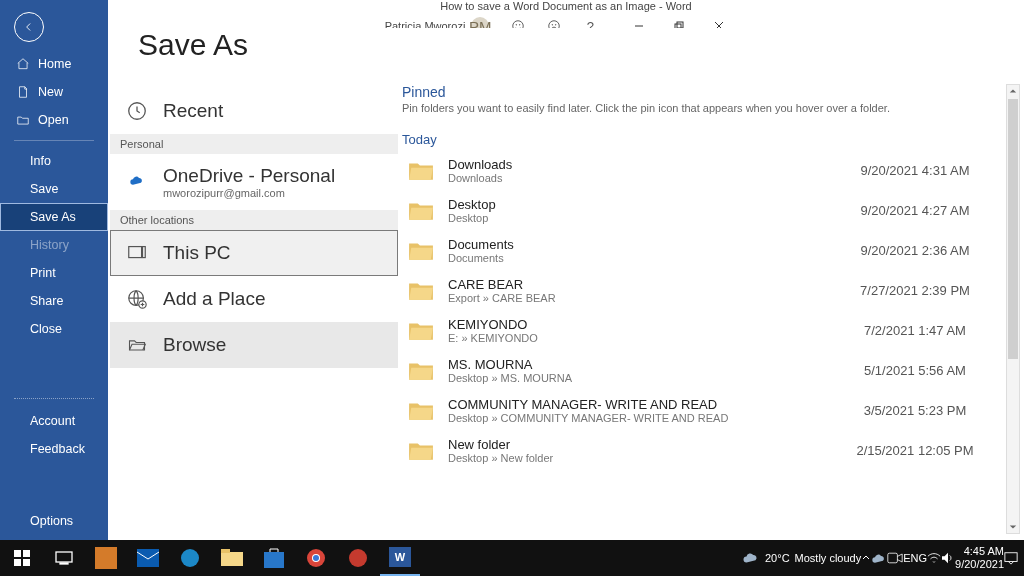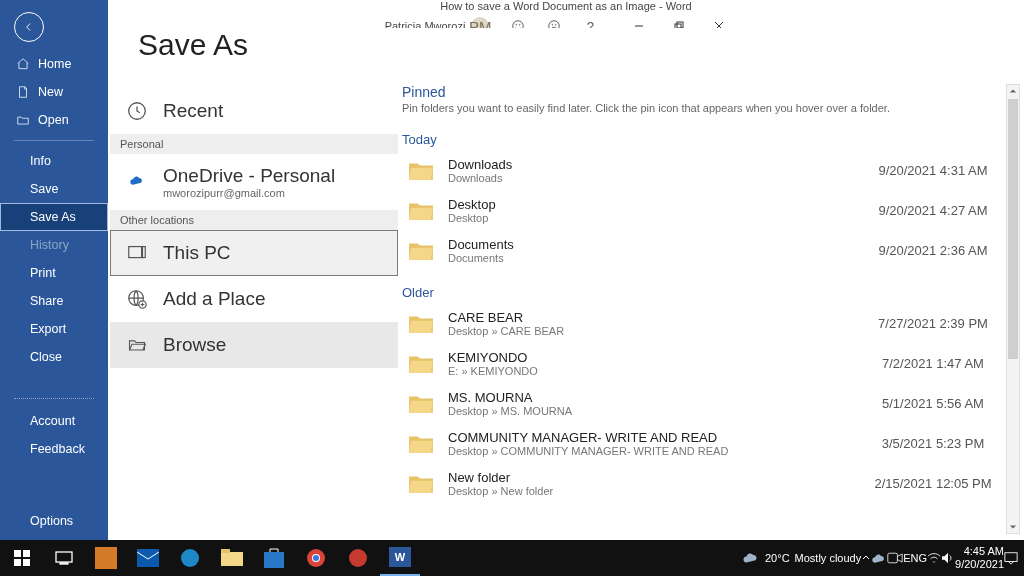--- a/index.html
+++ b/index.html
@@ -63,21 +63,21 @@
   .loc-item .icn { width:24px; height:24px; display:flex; align-items:center; justify-content:center;}
   .loc-item .txt { font-size:19px; color:#333;}
   .loc-item .sub { font-size:11px; color:#666;}
   .loc-header { font-size:11px; color:#555; background:#eeeeee; padding:4px 0 4px 10px;}
 
   .pin-head { font-size:14px; color:#2b579a; padding:4px 0 2px 0;}
   .pin-hint { font-size:11px; color:#666; padding-bottom:12px;}
   .section-label { font-size:13px; color:#2b579a; padding:6px 0 4px 0;}
 
   .folder-row {
-    display:flex; align-items:center; padding:6px 6px 6px 0; cursor:pointer;
+    display:flex; align-items:center; padding:6px 24px 6px 0; cursor:pointer;
     border-bottom:1px solid transparent;
   }
   .folder-row .ficon{ width:26px; height:22px; margin:0 14px 0 6px;}
   .folder-row .fmain{ flex:1; }
   .folder-row .fname{ font-size:13px; color:#222;}
   .folder-row .fpath{ font-size:11px; color:#777;}
   .folder-row .fdate{ font-size:13px; color:#555; width:150px; text-align:center; padding-right:20px;}
 
   .scrollbar {
     position:absolute; top:6px; right:4px; bottom:6px; width:14px; border:1px solid #ddd; background:#f4f4f4;
@@ -179,21 +179,20 @@
       </svg>
     <span>Open</span>
   </div>
   <div class="nav-sep"></div>
   <div class="nav-sub">Info</div>
   <div class="nav-sub">Save</div>
   <div class="nav-sub selected">Save As</div>
   <div class="nav-sub history">History</div>
   <div class="nav-sub">Print</div>
   <div class="nav-sub">Share</div>
-  <div class="nav-sub">Export</div>
   <div class="nav-sub">Close</div>
   <div class="flexgrow"></div>
   <div class="nav-dots"></div>
   <div class="nav-sub">Account</div>
   <div class="nav-sub">Feedback</div>
   <div class="nav-sub" style="padding-bottom:12px;margin-top:44px;">Options</div>
 </div>
 
 <div class="main">
 
@@ -295,32 +294,31 @@
   </svg>
 </span>
           <span class="fmain">
             <div class="fname">Documents</div>
             <div class="fpath">Documents</div>
           </span>
           <span class="fdate">9/20/2021 2:36 AM</span>
         </div>
       </div>
 
-    <div class="section-label" style="margin-top:8px;">Older</div>
     <div id="older-list">
         <div class="folder-row">
           <span class="ficon">
   <svg class="folder-svg" viewBox="0 0 24 20" width="26" height="22">
     <path class="back" d="M1 3h8l2 2h12v13H1z"></path>
     <path class="front" d="M1 18L3 7h20l-2 11z"></path>
   </svg>
 </span>
           <span class="fmain">
             <div class="fname">CARE BEAR</div>
-            <div class="fpath">Desktop » CARE BEAR</div>
+            <div class="fpath">Export » CARE BEAR</div>
           </span>
           <span class="fdate">7/27/2021 2:39 PM</span>
         </div>
         <div class="folder-row">
           <span class="ficon">
   <svg class="folder-svg" viewBox="0 0 24 20" width="26" height="22">
     <path class="back" d="M1 3h8l2 2h12v13H1z"></path>
     <path class="front" d="M1 18L3 7h20l-2 11z"></path>
   </svg>
 </span>

